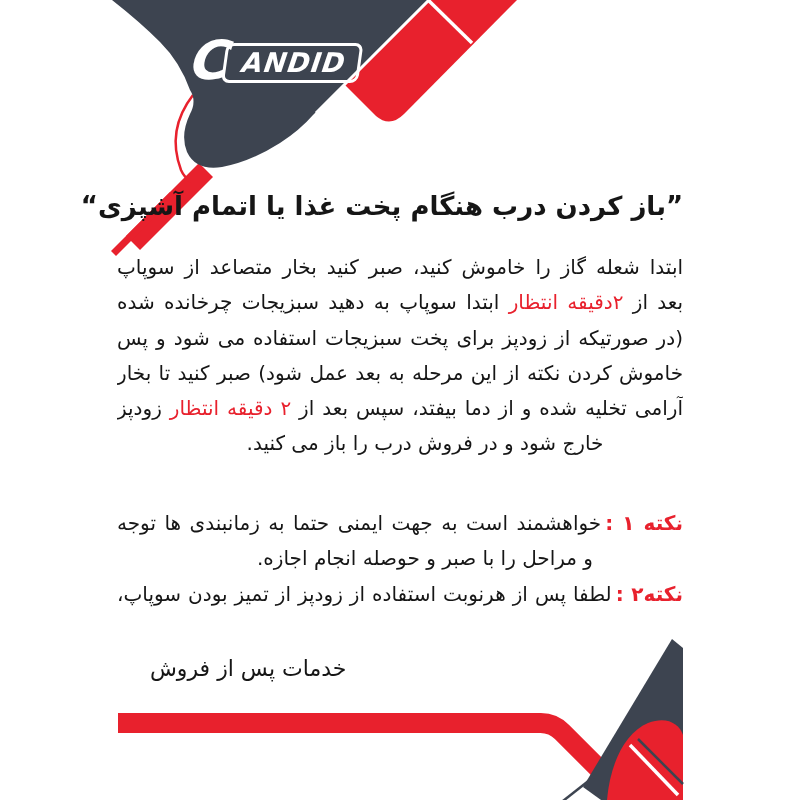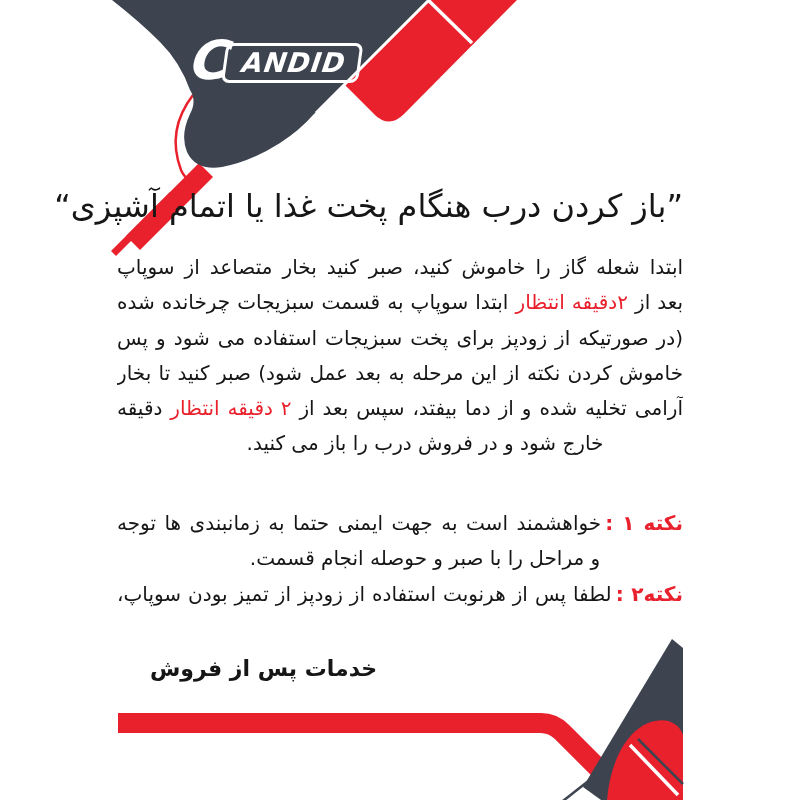--- a/index.html
+++ b/index.html
@@ -16,37 +16,37 @@
   .ftr-svg{position:absolute;left:0;top:625px;}
 
   
   .logo{position:absolute;left:192px;top:36px;display:flex;align-items:flex-start;transform:skewX(-8deg);}
   .logo-c{font-style:italic;font-weight:bold;font-size:54px;line-height:0.92;color:#fff;position:relative;z-index:2;}
   .logo-box{border:3.5px solid #fff;border-radius:8px;margin-left:-8px;margin-top:7px;padding:3px 12px 4px 16px;}
   .logo-rest{font-style:italic;font-weight:bold;font-size:27px;line-height:1;color:#fff;letter-spacing:1px;}
 
   .title{
     position:absolute;left:117px;top:186px;width:566px;height:40px;line-height:40px;
-    font-size:32px;font-weight:normal;text-align:center;padding-left:50px;box-sizing:border-box;
+    font-size:26px;font-weight:bold;text-align:center;padding-left:50px;box-sizing:border-box;
     color:var(--ink);white-space:nowrap;
   }
 
   .textcol{position:absolute;left:117px;width:566px;}
   .body-text{top:250px;}
   .notes{top:506px;}
   .line{
     height:35.3px;line-height:35.3px;font-size:20px;overflow:hidden;
     text-align:justify;text-align-last:justify;
   }
   .line.center{text-align:center;text-align-last:center;padding-left:50px;}
   .hl{color:var(--red);border-bottom:2px solid var(--red);padding-bottom:16px;}
   .note-label{color:var(--red);font-weight:bold;margin-left:4px;}
 
   .after-sales{
-    position:absolute;left:150px;top:656px;font-size:22px;font-weight:bold;
+    position:absolute;left:150px;top:656px;font-size:22px;font-weight:normal;
     color:var(--ink);direction:rtl;
   }
 </style>
 </head>
 <body>
 
 <div class="page">
 
   <svg class="hdr-svg" width="800" height="260" viewBox="0 0 800 260">
     <path class="f-red" d="M418,0 L517,0 L404,114 Q390,128 376,116 L330,70 Z"></path>
@@ -65,42 +65,42 @@
     </span>
   </div>
 
   <div class="title" dir="rtl">”باز کردن درب هنگام پخت غذا یا اتمام آشپزی“</div>
 
   <div class="textcol body-text" dir="rtl">
     <div class="line">
       <span>ابتدا شعله گاز را خاموش کنید، صبر کنید بخار متصاعد از سوپاپ خارج شود</span>
     </div>
     <div class="line">
-      <span>بعد از </span><span class="hl">۲دقیقه انتظار</span><span> ابتدا سوپاپ به قسمت سبزیجات چرخانده شده</span>
+      <span>بعد از </span><span class="hl">۲دقیقه انتظار</span><span> ابتدا سوپاپ به دهید سبزیجات چرخانده شده</span>
     </div>
     <div class="line">
       <span>(در صورتیکه از زودپز برای پخت سبزیجات استفاده می شود و پس از</span>
     </div>
     <div class="line">
       <span>خاموش کردن نکته از این مرحله به بعد عمل شود) صبر کنید تا بخار</span>
     </div>
     <div class="line">
-      <span>آرامی تخلیه شده و از دما بیفتد، سپس بعد از </span><span class="hl">۲ دقیقه انتظار</span><span> دقیقه</span>
+      <span>آرامی تخلیه شده و از دما بیفتد، سپس بعد از </span><span class="hl">۲ دقیقه انتظار</span><span> زودپز</span>
     </div>
     <div class="line center">
       <span>خارج شود و در فروش درب را باز می کنید.</span>
     </div>
   </div>
 
   <div class="textcol notes" dir="rtl">
     <div class="line">
       <span class="note-label">نکته ۱ :</span><span>خواهشمند است به جهت ایمنی حتما به زمانبندی ها توجه کنید</span>
     </div>
     <div class="line center">
-      <span>و مراحل را با صبر و حوصله انجام قسمت.</span>
+      <span>و مراحل را با صبر و حوصله انجام اجازه.</span>
     </div>
     <div class="line">
       <span class="note-label">نکته۲ :</span><span>لطفا پس از هرنوبت استفاده از زودپز از تمیز بودن سوپاپ، اطمینان</span>
     </div>
   </div>
 
   <div class="after-sales">خدمات پس از فروش</div>
 
   <svg class="ftr-svg" width="800" height="175" viewBox="0 0 800 175">
     <path class="s-red" stroke-width="20" stroke-linejoin="round" d="M118,98 L540,98 A30,30 0 0 1 562,107 L624,169"></path>

